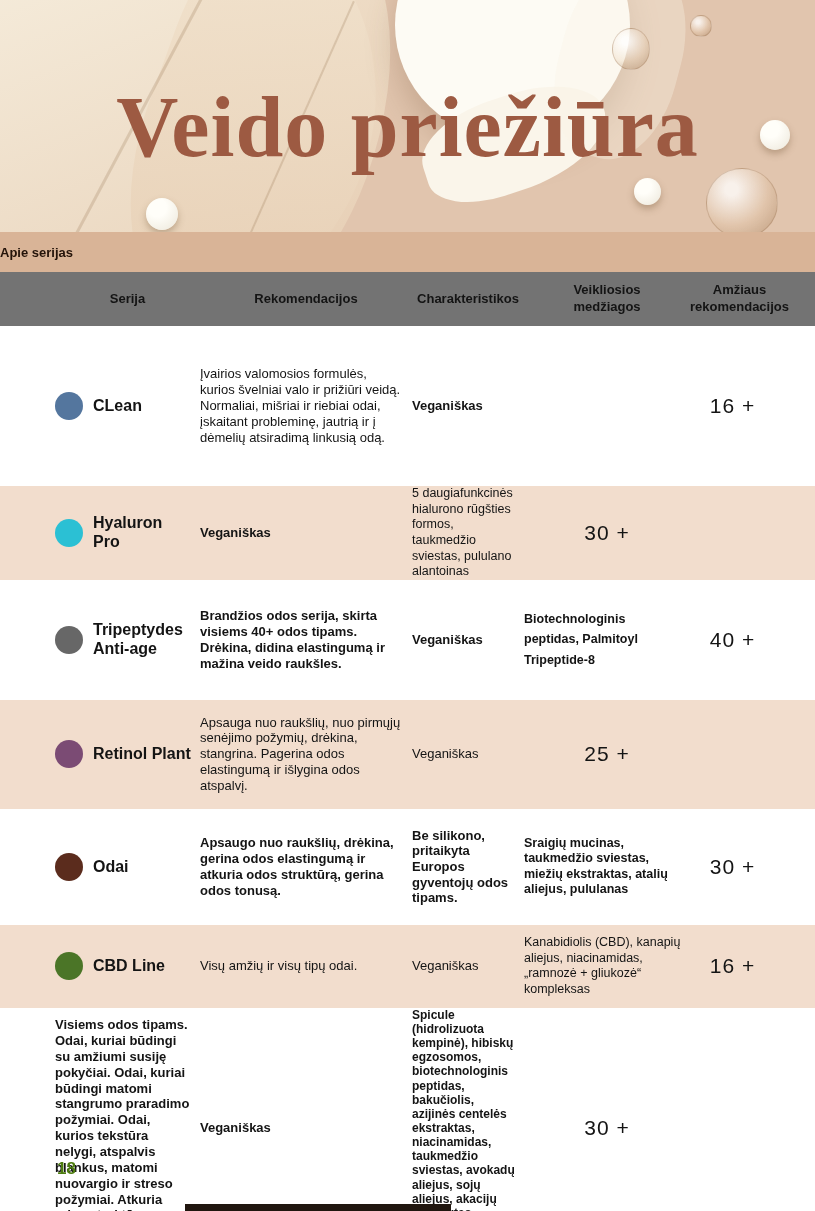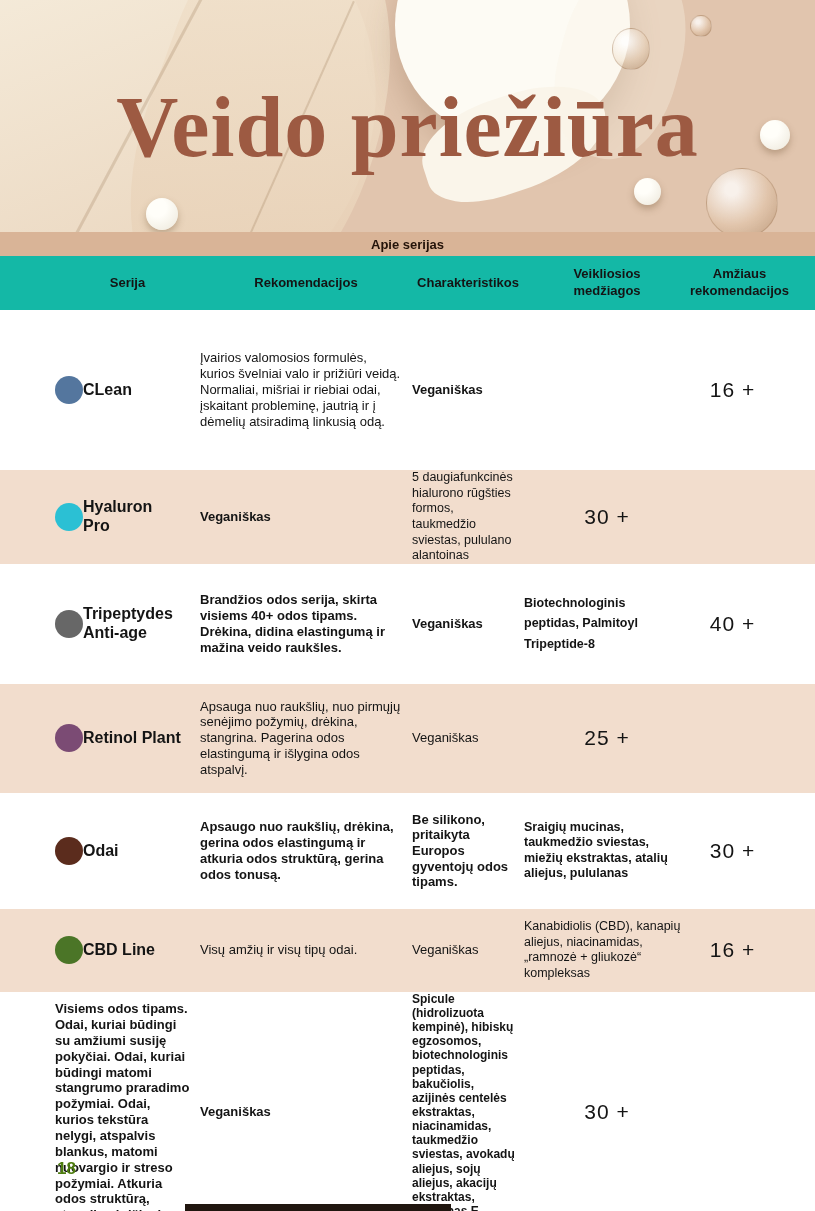--- a/index.html
+++ b/index.html
@@ -31,41 +31,41 @@
   .bubble-1 { left:612px; top:28px; width:38px; height:42px; }
   .bubble-2 { left:706px; top:168px; width:72px; height:70px; }
   .bubble-3 { left:690px; top:15px; width:22px; height:22px; }
   .hero-title {
     position:absolute; left:0; right:0; top:84px; text-align:center;
     font-family:"Liberation Serif", serif; font-weight:700;
     font-size:86px; line-height:1; letter-spacing:1px; color:#9d5a42;
   }
 
   
-  .band { width:100%; height:24px; background:#d9b497; display:flex; align-items:center; justify-content:center; }
+  .band { width:100%; height:40px; background:#d9b497; display:flex; align-items:center; }
   .band span { font-size:13px; font-weight:700; color:#241309; }
 
   
   .grid-cols { display:grid; grid-template-columns:145px 212px 112px 166px 85px; padding-left:55px; padding-right:40px; }
   .thead { height:54px; background:#f4e2d4; align-items:center; }
   .hcell { text-align:center; font-size:13px; font-weight:700; line-height:1.3; color:#141414; }
   .hcell span { display:inline-block; }
   .hcell.wrap span { max-width:112px; }
 
   .row { align-items:center; }
   .row.shaded { background:#f2ddcd; }
   .r1 { min-height:160px; }
   .r2 { min-height:88px; }
   .r3 { min-height:120px; }
   .r4 { min-height:109px; }
   .r5 { min-height:116px; }
   .r6 { min-height:83px; }
   .r7 { min-height:196px; }
 
-  .c-serija { display:flex; align-items:center; }
+  .c-serija { display:flex; align-items:center; gap:10px; }
   .dot { width:28px; height:28px; border-radius:50%; flex:0 0 28px; }
   .sname { font-size:16px; font-weight:700; line-height:1.15; max-width:100px; }
   .c-reko { font-size:13px; line-height:1.22; padding-right:10px; }
   .c-chara { font-size:13px; line-height:1.2; padding-right:6px; }
   .c-veik { font-size:12.5px; line-height:1.25; padding-right:8px; }
   .c-age { font-size:21px; text-align:center; letter-spacing:1px; white-space:nowrap; }
   .row.bold .c-reko, .row.bold .c-chara, .row.bold .c-veik { font-weight:700; }
   .r1 .c-chara, .r2 .c-chara { font-weight:700; }
   .r3 .c-veik { line-height:1.65; }
   .r7 .c-veik { font-size:12px; line-height:1.18; }
@@ -92,21 +92,21 @@
     <div class="bubble bubble-1"></div>
     <div class="bubble bubble-2"></div>
     <div class="bubble bubble-3"></div>
     <h1 class="hero-title">Veido priežiūra</h1>
   </header>
 
   <div class="band" style="background-color: rgb(217, 180, 151);">
     <span>Apie serijas</span>
   </div>
 
-  <div class="thead grid-cols" style="background-color: #14b8a6;">
+  <div class="thead grid-cols" style="background-color: #737373;">
     <div class="hcell"><span>Serija</span></div>
     <div class="hcell"><span>Rekomendacijos</span></div>
     <div class="hcell"><span>Charakteristikos</span></div>
     <div class="hcell wrap"><span>Veikliosios medžiagos</span></div>
     <div class="hcell wrap"><span>Amžiaus rekomendacijos</span></div>
   </div>
 
   <main>
 
     <div class="row r1 grid-cols">

